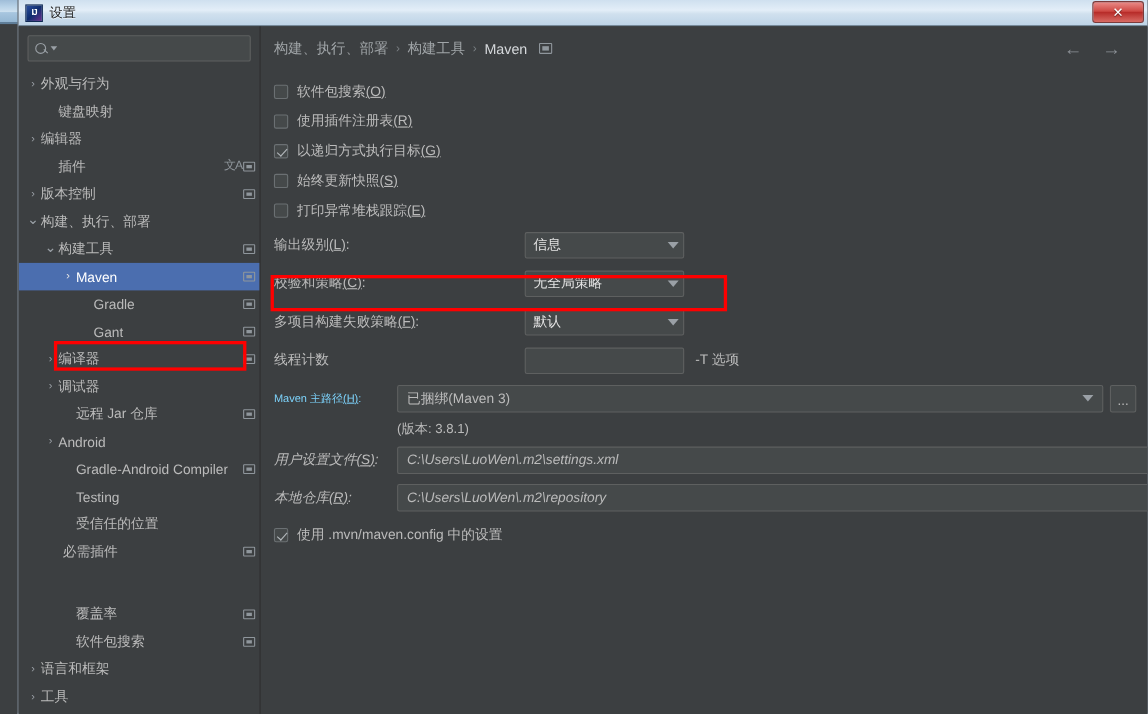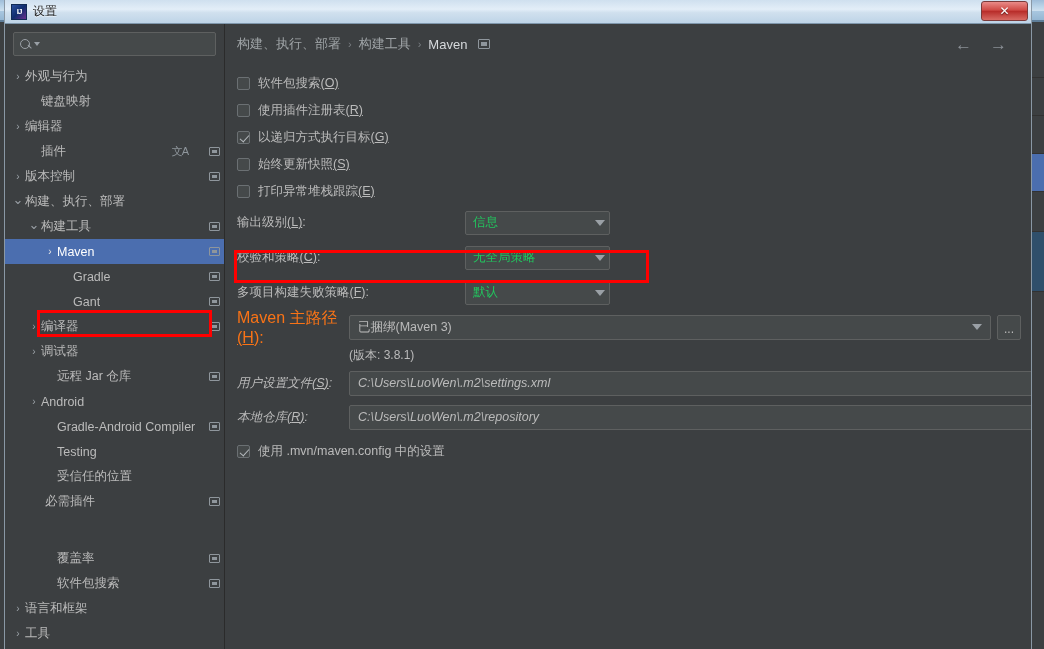--- a/index.html
+++ b/index.html
@@ -34,21 +34,21 @@
   }
   .bg-row {
     position: absolute; right: 0; width: 26px;
     border-bottom: 1px solid #323232;
     color: #a9b7c6; font-size: 11px; padding-left: 2px;
     overflow: hidden; white-space: nowrap;
   }
 
   
   #dialog {
-    position: absolute; left: 4px; top: 0;
+    position: absolute; left: 16px; top: 0;
     width: 1028px; height: 649px;
     background: #3c3f41;
     border: 1px solid #8a98a5;
     border-top: none;
   }
   #dialog-titlebar {
     position: relative;
     height: 24px;
     background: linear-gradient(to bottom,
       #cfe0ef 0%, #e3eef8 40%, #d0e0ee 55%, #bed4e7 100%);
@@ -142,21 +142,21 @@
   }
   .tree-item.selected { background: #4b6eaf; color: #ffffff; }
   .tree-chevron {
     width: 14px; flex: none;
     display: flex; align-items: center; justify-content: center;
     color: #9aa0a6; font-size: 10px;
   }
   .tree-item.selected .tree-chevron { color: #e6e6e6; }
   .tree-chevron.empty { visibility: hidden; }
   .tree-label { white-space: nowrap; overflow: hidden; }
-  .tree-icons { margin-left: auto; display: flex; align-items: center; gap: 21px; flex:none; }
+  .tree-icons { margin-left: auto; display: flex; align-items: center; gap: 1px; flex:none; }
   .mini-icon {
     width: 11px; height: 9px;
     border: 1px solid #8f969c; border-radius: 1px;
     position: relative;
   }
   .mini-icon::after {
     content: ""; position: absolute; left: 2px; top: 2px;
     width: 5px; height: 3px; background: #8f969c;
   }
   .translate-icon {
@@ -233,38 +233,38 @@
     height: 35px; padding-left: 12px;
   }
   .field-label {
     color: #bbbbbb; font-size: 12.5px;
     width: 228px; flex: none;
   }
   .combo {
     width: 145px; height: 24px; flex: none;
     background: #45494a; border: 1px solid #5e6060; border-radius: 2px;
     display: flex; align-items: center; padding: 0 4px 0 7px;
-    color: #22c55e; font-size: 12.5px;
+    color: #e5e5e5; font-size: 12.5px;
   }
   .combo-caret {
     margin-left: auto; width: 0; height: 0;
     border-left: 5px solid transparent; border-right: 5px solid transparent;
     border-top: 6px solid #9aa0a6;
   }
   .plain-input {
     width: 145px; height: 24px; flex: none;
     background: #45494a; border: 1px solid #5e6060; border-radius: 2px;
     color: #bbbbbb; font-size: 12.5px; padding: 0 6px;
     font-family: inherit; outline: none;
   }
   .hint { color: #bbbbbb; font-size: 12.5px; margin-left: 10px; }
 
   
   #maven-home-row { padding-left: 12px; display: flex; align-items: center; height: 34px; }
-  #maven-home-label { color: #f97316; font-size: 16px; width: 112px; flex:none; }
+  #maven-home-label { color: #7dd3fc; font-size: 10px; width: 112px; flex:none; }
   #maven-home-combo {
     width: 642px; height: 25px; flex: none;
     background: #45494a; border: 1px solid #5e6060; border-radius: 2px;
     display: flex; align-items: center; padding: 0 2px 0 8px;
     color: #bbbbbb; font-size: 12.5px;
   }
   #maven-home-combo .combo-caret { margin-left: auto; margin-right: 6px; }
   #ellipsis-button {
     width: 24px; height: 25px; margin-left: 6px; flex: none;
     background: #45494a; border: 1px solid #5e6060; border-radius: 2px;
@@ -523,20 +523,25 @@
             </div>
             <div class="field-row">
               <span class="field-label"><span>多项目构建失败策略</span><span class="mn">(<span>F</span>)</span>:</span>
               <div class="combo">
                 <span>默认</span>
                 <span class="combo-caret"></span>
               </div>
             </div>
           </div>
 
+        <div class="field-row">
+          <span class="field-label">线程计数</span>
+          <input class="plain-input" type="text" value="" style="">
+          <span class="hint">-T 选项</span>
+        </div>
 
         <div id="maven-home-row">
           <span id="maven-home-label">
             <span>Maven 主路径</span><span class="mn">(<span>H</span>)</span>:
           </span>
           <div id="maven-home-combo">
             <span>已捆绑(Maven 3)</span>
             <span class="combo-caret"></span>
           </div>
           <div id="ellipsis-button">...</div>

